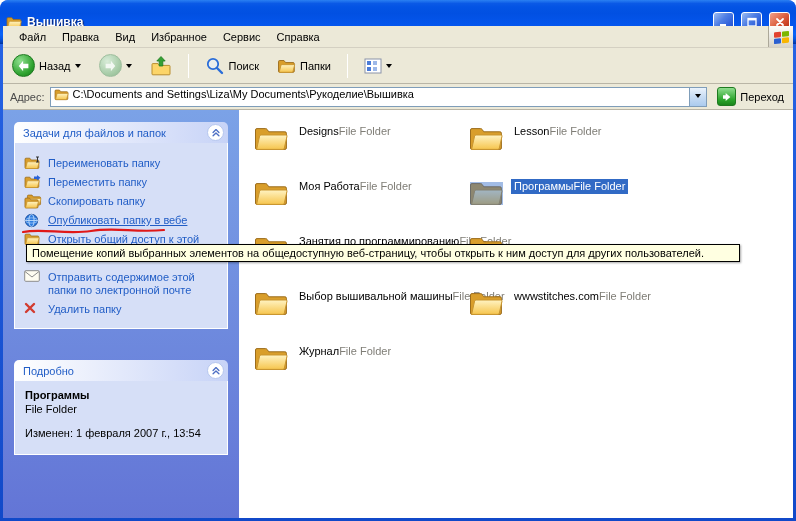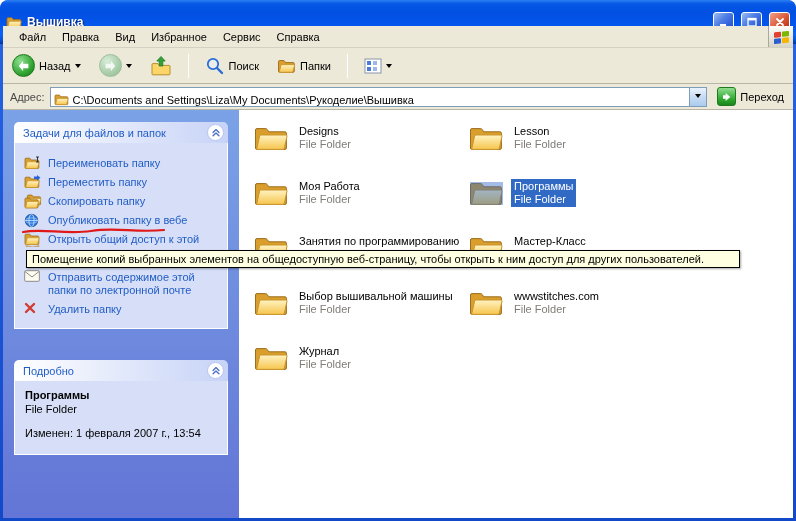--- a/index.html
+++ b/index.html
@@ -29,60 +29,60 @@
   .toolbar{height:36px;display:flex;align-items:center;padding:0 4px;border-bottom:1px solid #B9B5A6;gap:8px}
   .tbtn{display:flex;align-items:center;gap:4px;padding:3px 5px;border-radius:3px}
   .circ{width:23px;height:23px;border-radius:50%;display:flex;align-items:center;justify-content:center;
         background:radial-gradient(circle at 35% 30%,#8FE08F,#2DA12D 65%,#18761B);border:1px solid #1E7A20}
   .circ.dis{background:radial-gradient(circle at 35% 30%,#D8ECD8,#A6CBA6 65%,#8FB78F);border-color:#9EBE9E}
   .caret{width:0;height:0;border:3px solid transparent;border-top:4px solid #000;margin-top:4px}
   .tsep{width:1px;height:24px;background:#C6C3B2;border-right:1px solid #fff;margin:0 3px}
 
   .addrbar{height:26px;display:flex;align-items:center;padding:0 4px;border-bottom:1px solid #B9B5A6;gap:5px}
   .addrlabel{color:#4A4A4A;padding-left:3px}
-  .combobox{flex:1;height:20px;background:#fff;border:1px solid #7F9DB9;display:flex;align-items:flex-end;padding-left:3px;gap:4px;overflow:hidden}
+  .combobox{flex:1;height:20px;background:#fff;border:1px solid #7F9DB9;display:flex;align-items:flex-start;padding-left:3px;gap:4px;overflow:hidden}
   .combo-caret{margin-left:auto;width:17px;height:18px;background:linear-gradient(180deg,#EAF3FC,#C7DCF3 50%,#ABCBEE);
                border-left:1px solid #7F9DB9;display:flex;align-items:center;justify-content:center}
   .combo-caret .caret{margin-top:1px}
   .goWrap{display:flex;align-items:center;gap:4px;padding:0 5px}
   .go-ic{width:19px;height:19px;border-radius:3px;background:linear-gradient(180deg,#8FDD8F,#2AA42A 70%,#1B851B);
          border:1px solid #1E7A20;display:flex;align-items:center;justify-content:center}
 
   
   .bodyrow{flex:1;display:flex;overflow:hidden}
   .sidebar{width:236px;background:linear-gradient(180deg,#7BA2E7,#6375D6);padding:12px 11px 0;overflow:hidden}
   .panel{width:214px}
   .phead{height:21px;display:flex;align-items:center;padding:0 4px 0 9px;
          background:linear-gradient(90deg,#FFFFFF,#C7D3F7);border-radius:5px 5px 0 0;
          color:var(--link_blue,#215DC6);font-weight:normal}
   .pchev{margin-left:auto;width:17px;height:17px;border-radius:50%;background:#fff;border:1px solid #B5C6EE;
          display:flex;align-items:center;justify-content:center}
   .pbody{background:#D6DFF7;border:1px solid #fff;border-top:0;position:relative}
   .tasksbody{height:186px}
   .task{position:absolute;left:9px;right:5px;display:flex;gap:6px;color:var(--link_blue,#215DC6);line-height:13px;align-items:flex-start}
   .task .tic{flex:0 0 18px;display:flex;margin-top:-1px}
-  .task.hovered .tlab{}
+  .task.hovered .tlab{text-decoration:underline}
   .squig{position:absolute;left:6px;top:84px}
   .detbody{height:74px;padding:8px 10px}
   .detname{font-weight:bold;display:block}
   .dettype{display:block;margin-top:2px}
   .detmod{display:block;margin-top:12px}
   .gap10{height:10px}.gap21{height:21px}
 
   .content{flex:1;background:#fff;position:relative}
   .tile{position:absolute;display:flex;align-items:flex-start;width:212px}
   .ticonwrap{position:relative;flex:0 0 34px;display:flex}
   .tile.selected .ticonwrap::after{content:"";position:absolute;inset:3px 0 1px 1px;background:rgba(49,106,197,.45)}
-  .tlabels{display:inline-flex;flex-direction:column;margin-left:8px;padding:1px 3px;align-self:flex-start}
+  .tlabels{display:inline-flex;flex-direction:row;margin-left:8px;padding:1px 3px;align-self:flex-start}
   .tname{line-height:13px;white-space:nowrap}
   .ttype{color:#7F7D76;line-height:13px;white-space:nowrap}
   .tile.selected .tlabels{background:var(--selection_blue,#316AC5)}
   .tile.selected .tname,.tile.selected .ttype{color:#fff}
 
-  .tooltip{position:absolute;left:26px;top:250px;width:714px;background:var(--tooltip_bg,#FFFFE1);
+  .tooltip{position:absolute;left:26px;top:244px;width:714px;background:var(--tooltip_bg,#FFFFE1);
            border:1px solid #000;padding:2px 5px;line-height:12px;z-index:40;
            box-shadow:1px 1px 2px rgba(0,0,0,.35)}
 </style>
 </head>
 <body>
 
 <svg width="0" height="0" style="position:absolute">
   <defs>
     <linearGradient id="fgrad" x1="0" y1="0" x2="0" y2="1">
       <stop offset="0" stop-color="#FFF3C2"></stop>
@@ -384,24 +384,20 @@
               <span class="tname">Занятия по программированию</span>
               <span class="ttype">File Folder</span>
             </span>
         </div>
         <div class="tile" style="top:124px;left:230px">
           <span class="ticonwrap">
               <svg width="34" height="27" viewBox="0 0 34 27">
                 <use href="#bigfold"></use>
               </svg>
             </span>
-          <span class="tlabels">
-              <span class="tname">Мастер-Класс</span>
-              <span class="ttype">File Folder</span>
-            </span>
         </div>
 
         <div class="tile" style="top:179px;left:15px">
           <span class="ticonwrap">
               <svg width="34" height="27" viewBox="0 0 34 27">
                 <use href="#bigfold"></use>
               </svg>
             </span>
           <span class="tlabels">
               <span class="tname">Выбор вышивальной машины</span>

